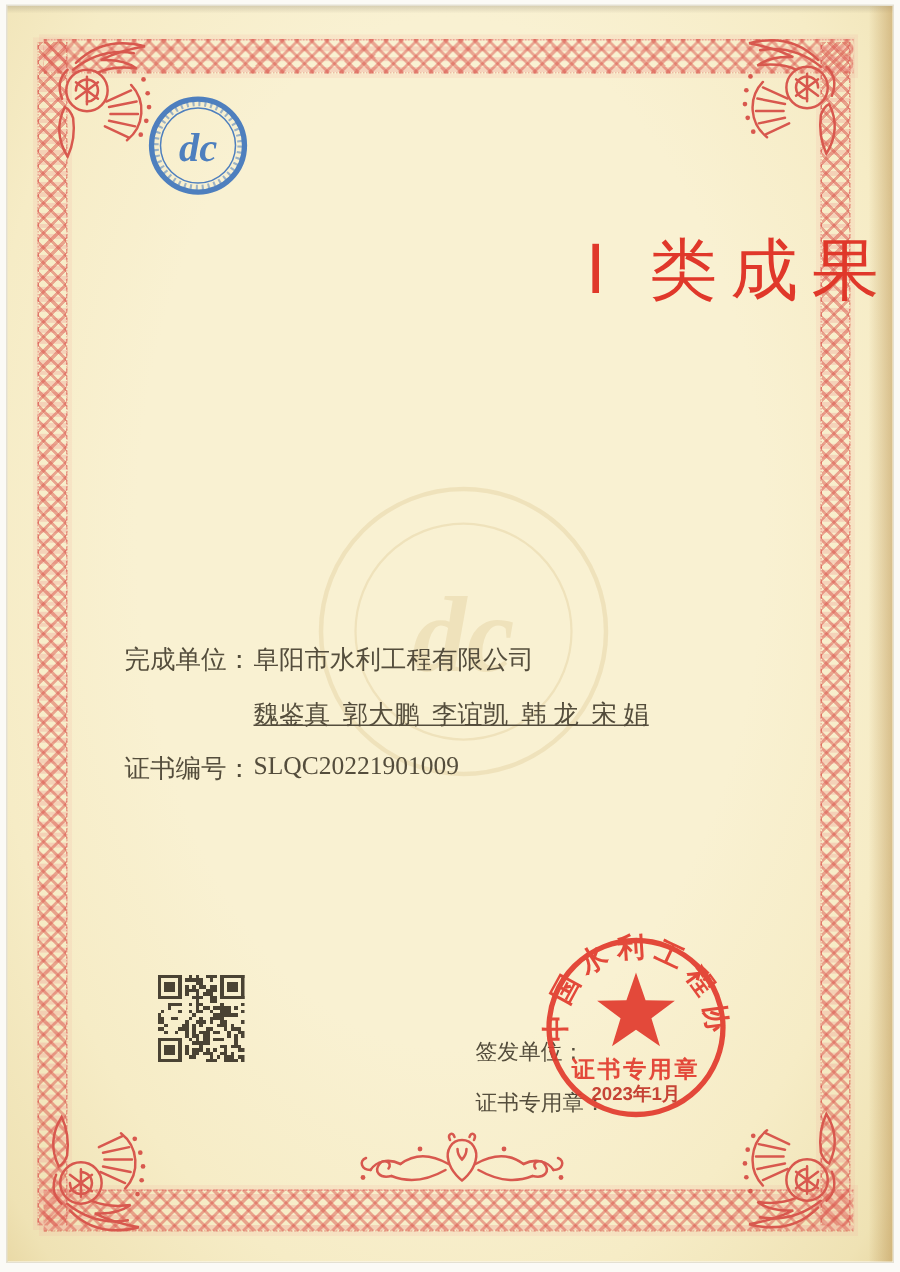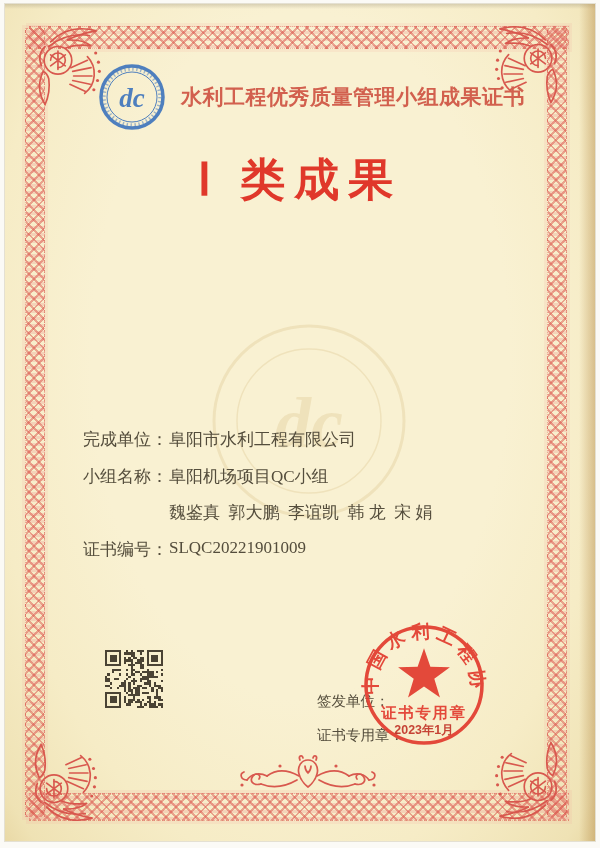--- a/index.html
+++ b/index.html
@@ -56,40 +56,40 @@
   .header { position:absolute; left:92px; top:52px; right:50px; height:82px;
             display:flex; align-items:center; gap:14px; z-index:3; }
   .logo { width:70px; height:70px; flex:none; }
   .header-title {
     font-size:21px; font-weight:700; color:#d2604e; letter-spacing:.5px;
     white-space:nowrap; font-family:"Liberation Serif", serif;
   }
 
   
   .grade {
-    position:absolute; left:0; right:0; top:146px; text-align:center; z-index:3;
-    font-size:45px; font-weight:700; color:#e0382a; letter-spacing:9px;
+    position:absolute; left:0; right:0; top:146px; text-align:right; z-index:3;
+    font-size:45px; font-weight:400; color:#e0382a; letter-spacing:9px;
     font-family:"Liberation Serif", serif;
   }
 
   
   .project-title {
     position:absolute; left:40px; right:40px; top:250px; z-index:3;
     text-align:center; font-family:"Liberation Sans", sans-serif;
     font-size:31px; font-weight:700; color:#454238; letter-spacing:.5px; line-height:58px;
   }
 
   
   .fields {
     position:absolute; left:78px; top:424px; right:60px; z-index:3;
     font-family:"Liberation Serif", serif; font-size:17px; color:#544d3c;
   }
   .frow { display:flex; margin-bottom:13.5px; white-space:pre; }
   .frow .lab { width:86px; flex:none; }
-  .frow.cont { padding-left:86px; }
+  .frow.cont { padding-left:86px;text-decoration:underline; }
 
   
   .qr { position:absolute; left:100px; top:646px; width:58px; height:58px; z-index:3; }
 
   
   .seal { position:absolute; left:348px; top:610px; width:142px; height:142px; z-index:5; opacity:.92; }
   .sign-label { position:absolute; left:312px; z-index:4; font-size:14.5px; color:#544d3c;
                 font-family:"Liberation Serif", serif; }
   .sign-issuer { top:688px; }
   .sign-date   { top:722px; }
@@ -198,34 +198,29 @@
       <text x="126" y="128" text-anchor="middle" font-family="Liberation Serif, serif" font-style="italic" font-weight="700" font-size="72" fill="#b98f3e">dc</text>
     </svg>
 
     <div class="header">
       <svg class="logo" viewBox="0 0 70 70">
         <circle cx="35" cy="35" r="31" fill="none" stroke="#4e7fbe" stroke-width="3.5"></circle>
         <circle cx="35" cy="35" r="25" fill="none" stroke="#4e7fbe" stroke-width="1"></circle>
         <circle cx="35" cy="35" r="28" fill="none" stroke="#4e7fbe" stroke-width="3.5" stroke-dasharray="1.4 2.6" opacity=".55"></circle>
         <text x="35" y="45" text-anchor="middle" font-family="Liberation Serif, serif" font-style="italic" font-weight="700" font-size="27" fill="#4e7fbe">dc</text>
       </svg>
-      <div class="header-title">水利工程优秀质量管理小组成果证书</div>
     </div>
 
     <div class="grade">Ⅰ 类成果</div>
 
 
     <div class="fields">
       <div class="frow">
         <span class="lab">完成单位：</span>
         <span class="val">阜阳市水利工程有限公司</span>
-      </div>
-      <div class="frow">
-        <span class="lab">小组名称：</span>
-        <span class="val">阜阳机场项目QC小组</span>
       </div>
       <div class="frow cont">
         <span class="val">魏鉴真  郭大鹏  李谊凯  韩 龙  宋 娟</span>
       </div>
       <div class="frow">
         <span class="lab">证书编号：</span>
         <span class="val">SLQC20221901009</span>
       </div>
     </div>
 

